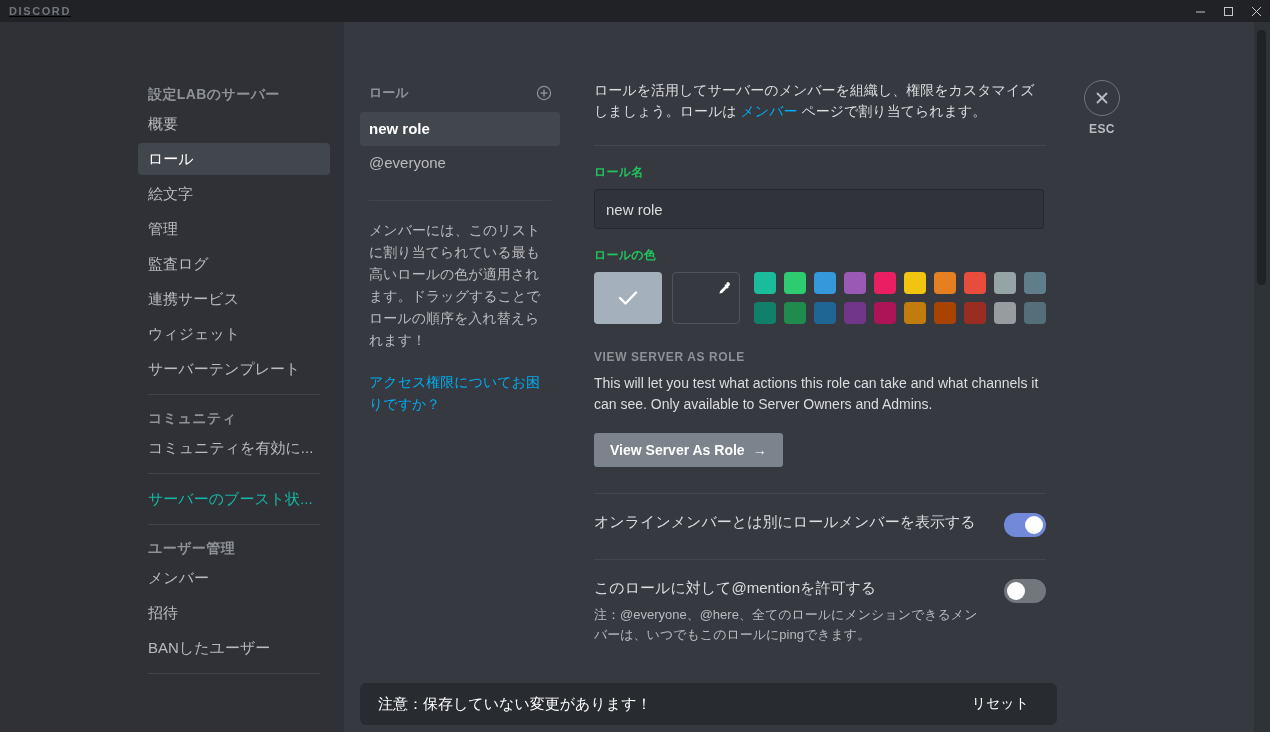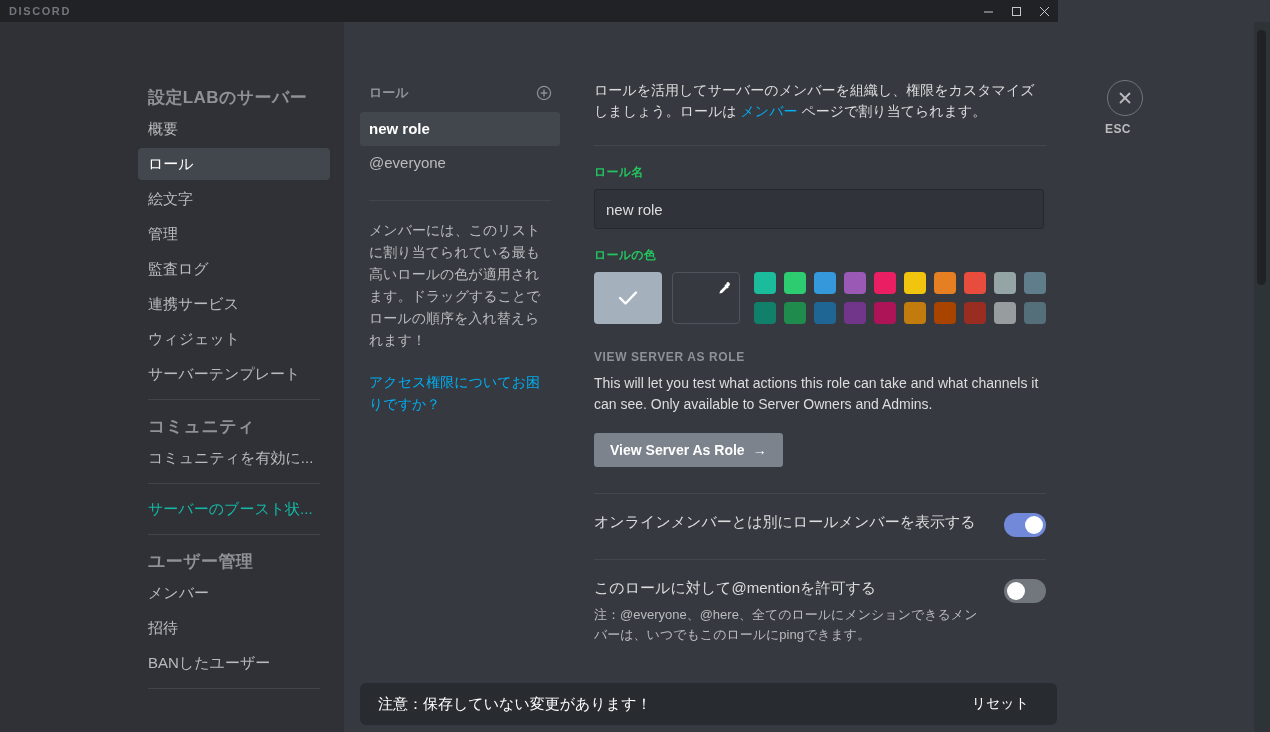--- a/index.html
+++ b/index.html
@@ -7,24 +7,25 @@
   html, body {
     width: 1270px; height: 732px;
     overflow: hidden;
     background: #36393f;
     font-family: "Liberation Sans", "DejaVu Sans", sans-serif;
   }
 
   
   .titlebar {
     position: absolute; top: 0; left: 0;
-    width: 1058px; height: 22px;
+    width: 1270px; height: 22px;
     background: #202225;
     display: flex; align-items: center;
     z-index: 40;
+    text-decoration: underline;
   }
   .brand {
     font-size: 11px; font-weight: bold;
     letter-spacing: 1.6px;
     color: #72767d;
     padding-left: 9px;
     user-select: none;
   }
   .winbtns { margin-left: auto; display: flex; height: 22px; }
   .winbtn {
@@ -50,21 +51,21 @@
     background: #36393f;
   }
 
   
   .nav {
     position: absolute; top: 0; left: 138px;
     width: 192px;
     padding-top: 58px;
   }
   .nav-header {
-    font-size: 17px; font-weight: bold;
+    font-size: 14px; font-weight: bold;
     letter-spacing: .4px;
     color: #8e9297;
     padding: 6px 10px 4px 10px;
     text-transform: none;
     white-space: nowrap; overflow: hidden; text-overflow: ellipsis;
   }
   .nav-item {
     font-size: 15px;
     color: #b9bbbe;
     padding: 6px 10px;
@@ -218,22 +219,23 @@
   .toggle.off { background: #72767d; }
   .toggle .knob {
     position: absolute; top: 3px; left: 21px;
     width: 18px; height: 18px; border-radius: 50%;
     background: #ffffff;
   }
   .toggle.off .knob { left: 3px; }
 
   
   .esc {
-    position: absolute; top: 58px; left: 1105px;
+    position: absolute; top: 58px; left: 1082px;
     width: 40px;
+    text-align: center;
     cursor: pointer;
   }
   .esc-circle {
     width: 36px; height: 36px; border-radius: 50%;
     border: 1px solid #72767d;
     display: flex; align-items: center; justify-content: center;
     margin: 0 auto;
   }
   .esc-label {
     font-size: 12px; font-weight: bold; color: #b9bbbe;

